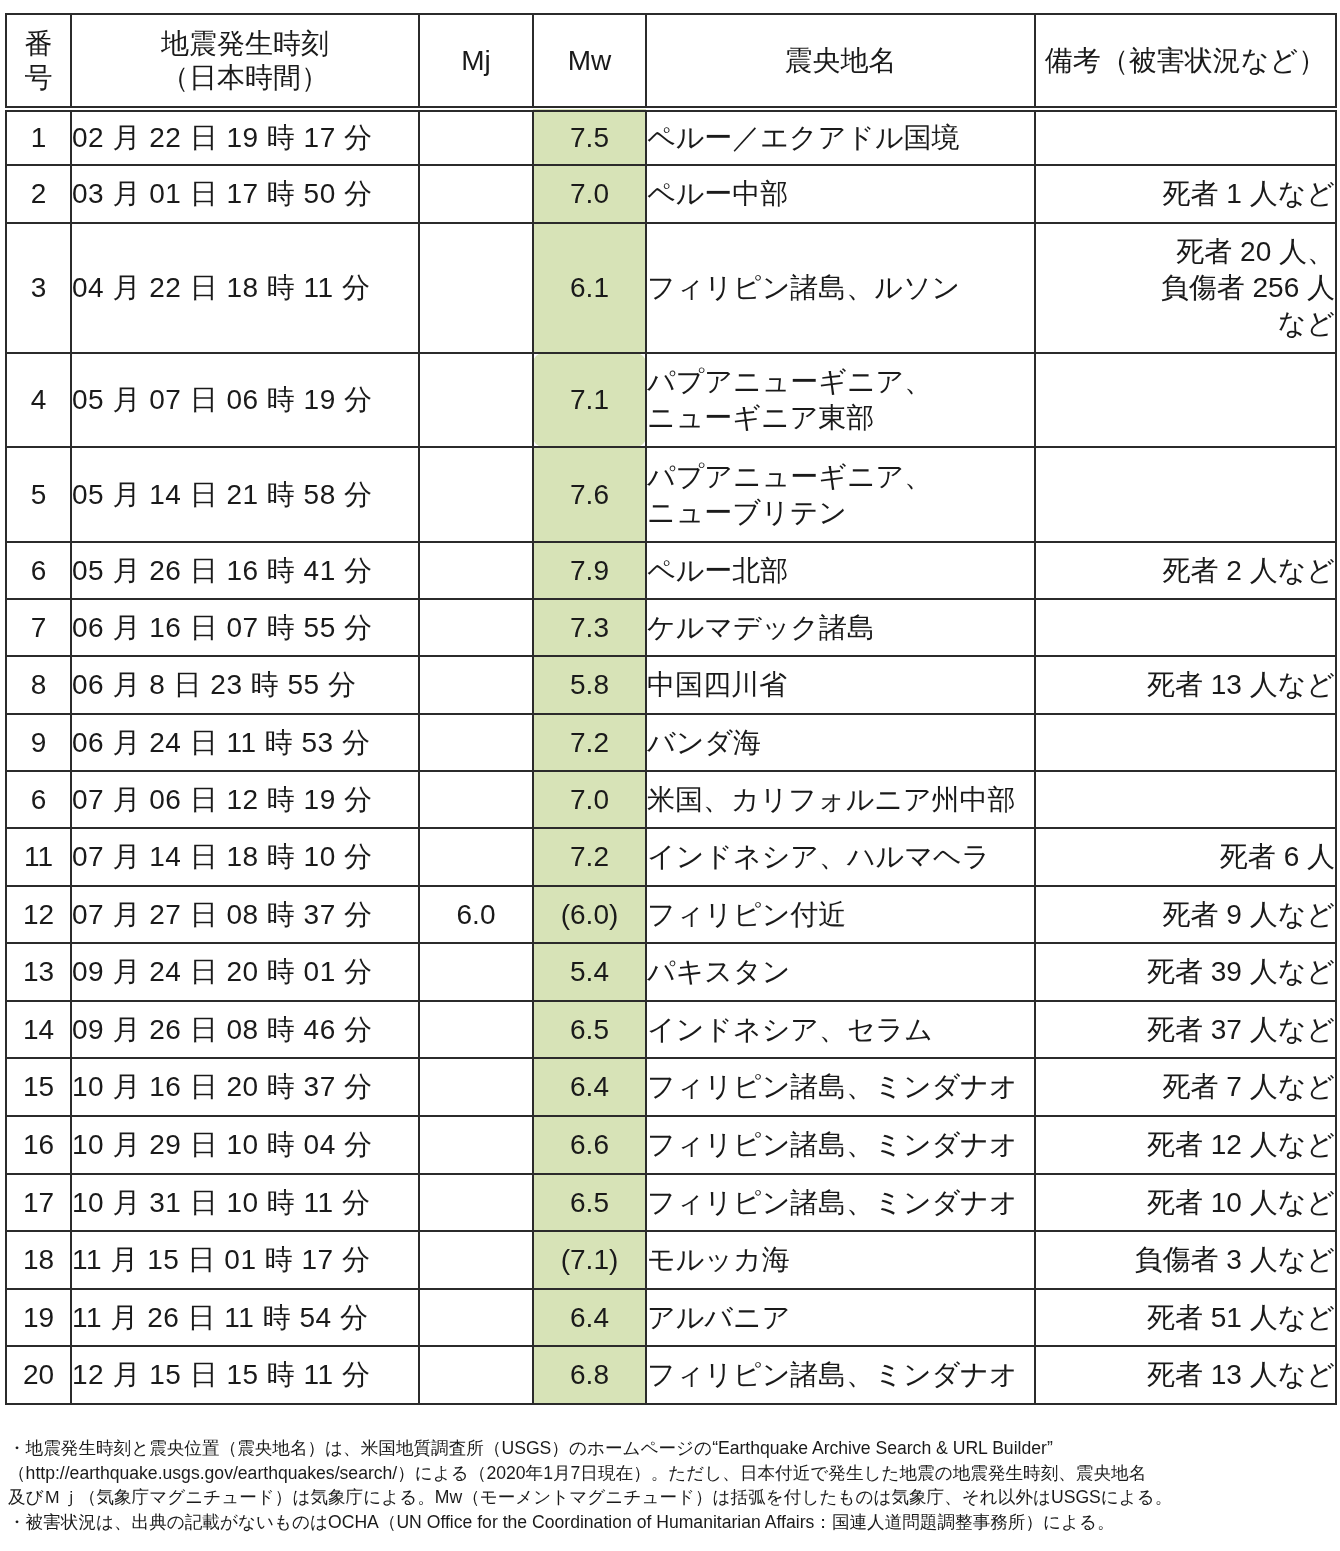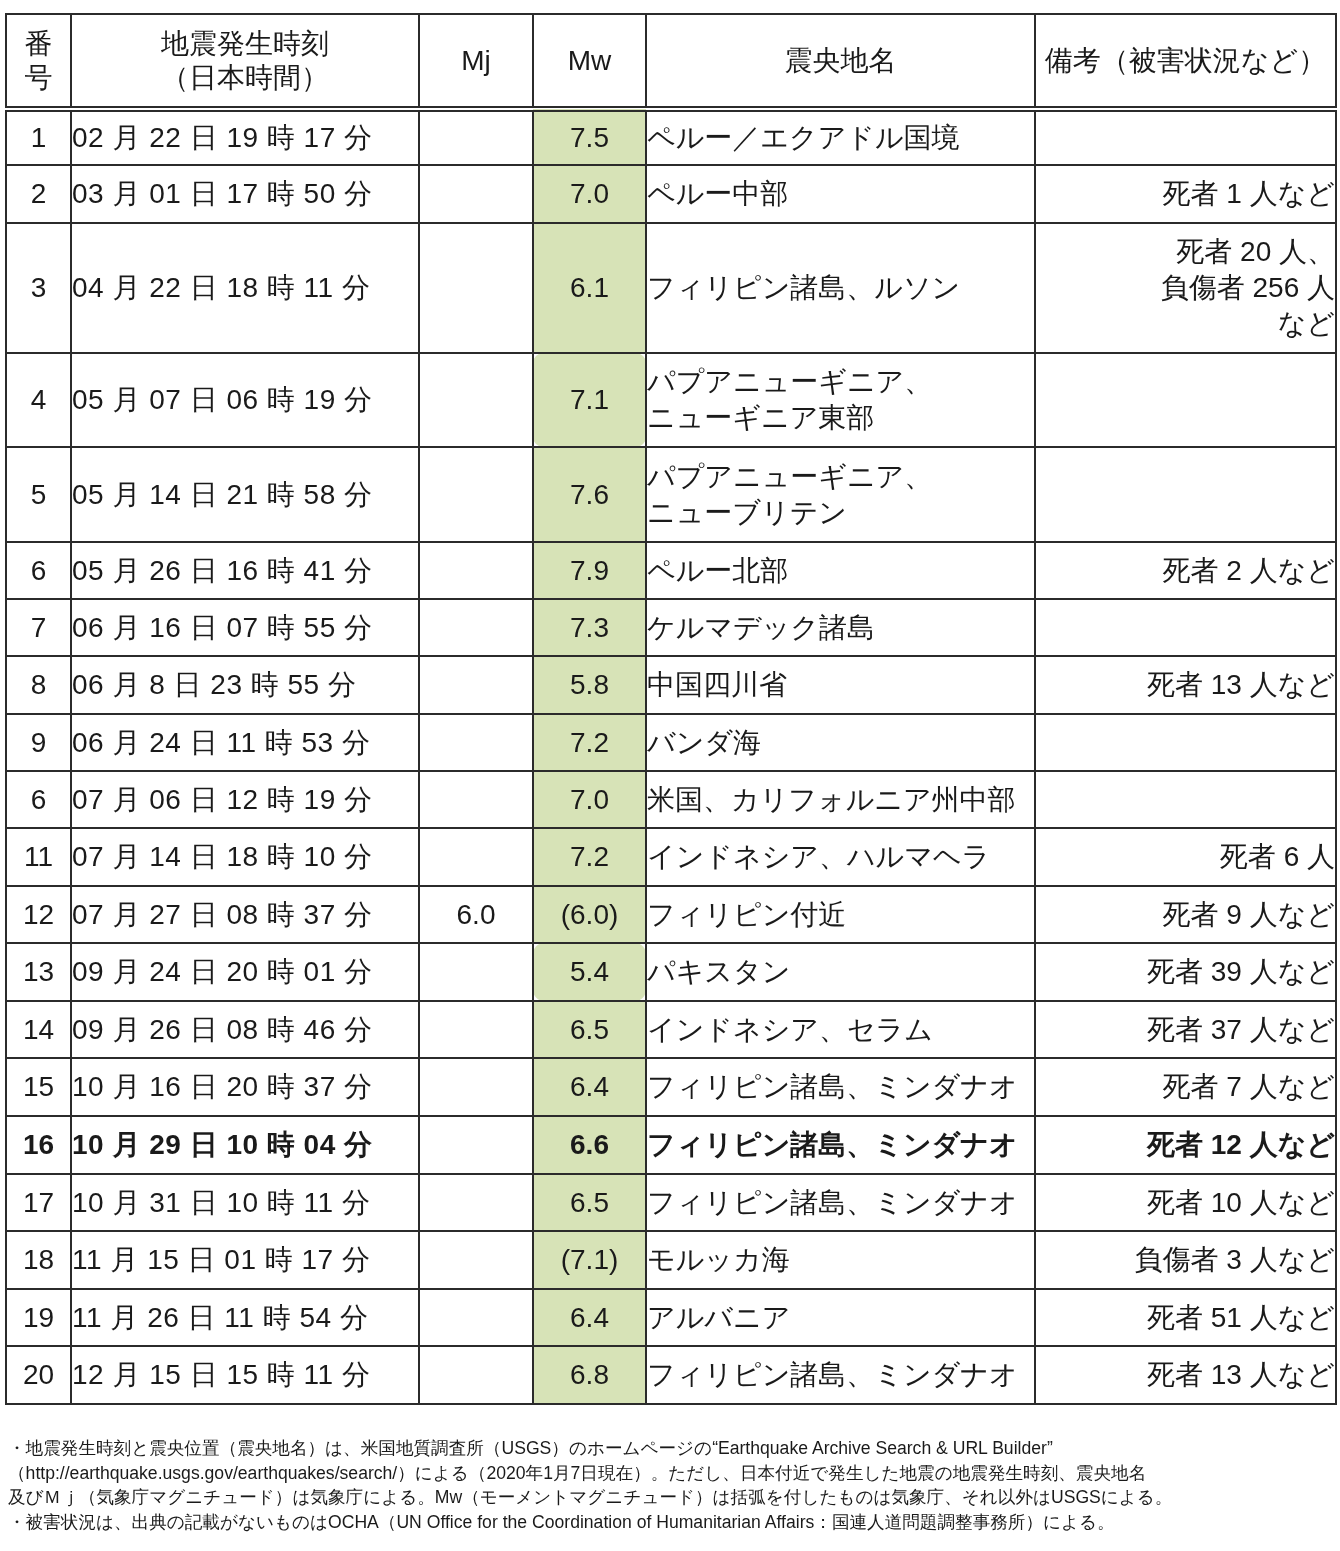--- a/index.html
+++ b/index.html
@@ -184,21 +184,21 @@
           <div>フィリピン付近</div>
         </td>
         <td class="note">
           <div>死者 9 人など</div>
         </td>
       </tr>
       <tr style="height: 58px;">
         <td class="no">13</td>
         <td class="time">09 月 24 日 20 時 01 分</td>
         <td class="mj"></td>
-        <td class="mw" style="background: rgb(215, 227, 183); border-radius: 11px;">5.4</td>
+        <td class="mw" style="background: rgb(215, 227, 183);">5.4</td>
         <td class="place">
           <div>パキスタン</div>
         </td>
         <td class="note">
           <div>死者 39 人など</div>
         </td>
       </tr>
       <tr style="height: 57px; margin-top: 24px;">
         <td class="no">14</td>
         <td class="time">09 月 26 日 08 時 46 分</td>
@@ -216,21 +216,21 @@
         <td class="time">10 月 16 日 20 時 37 分</td>
         <td class="mj"></td>
         <td class="mw" style="background: rgb(215, 227, 183);">6.4</td>
         <td class="place">
           <div>フィリピン諸島、ミンダナオ</div>
         </td>
         <td class="note">
           <div>死者 7 人など</div>
         </td>
       </tr>
-      <tr style="height: 58px; font-weight: bold;">
+      <tr style="height: 58px;">
         <td class="no">16</td>
         <td class="time">10 月 29 日 10 時 04 分</td>
         <td class="mj"></td>
         <td class="mw" style="background: rgb(215, 227, 183);">6.6</td>
         <td class="place">
           <div>フィリピン諸島、ミンダナオ</div>
         </td>
         <td class="note">
           <div>死者 12 人など</div>
         </td>

